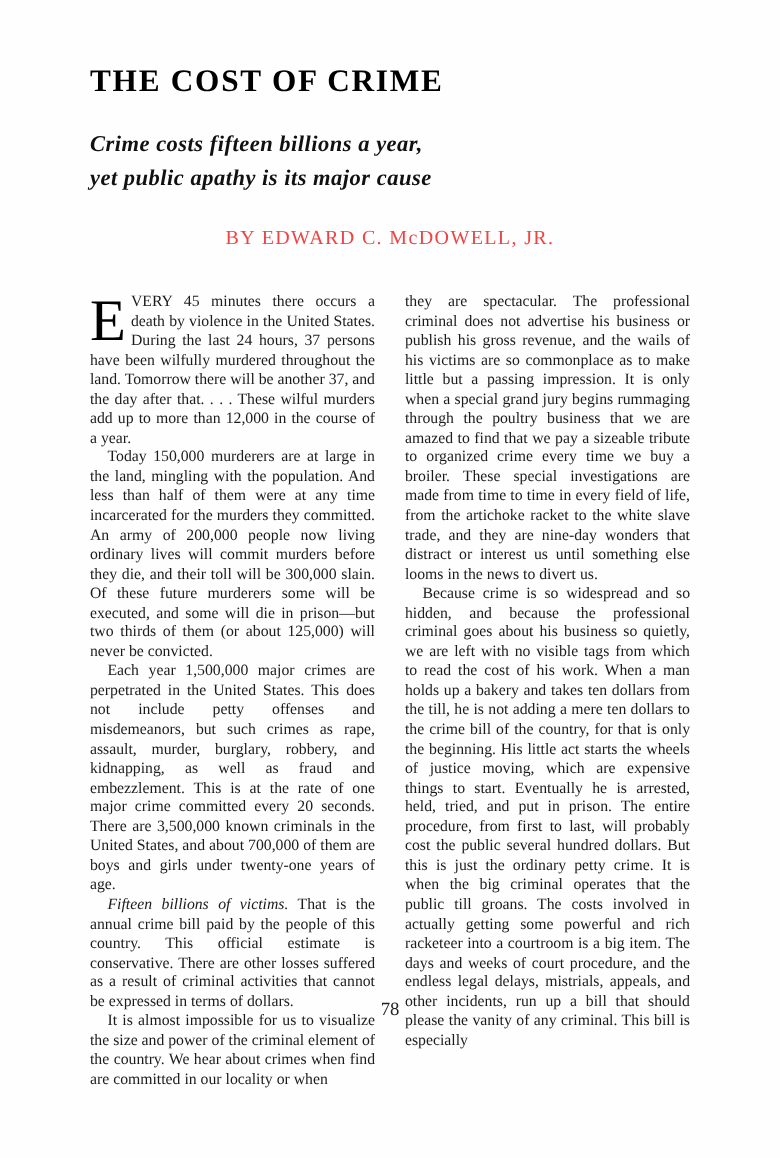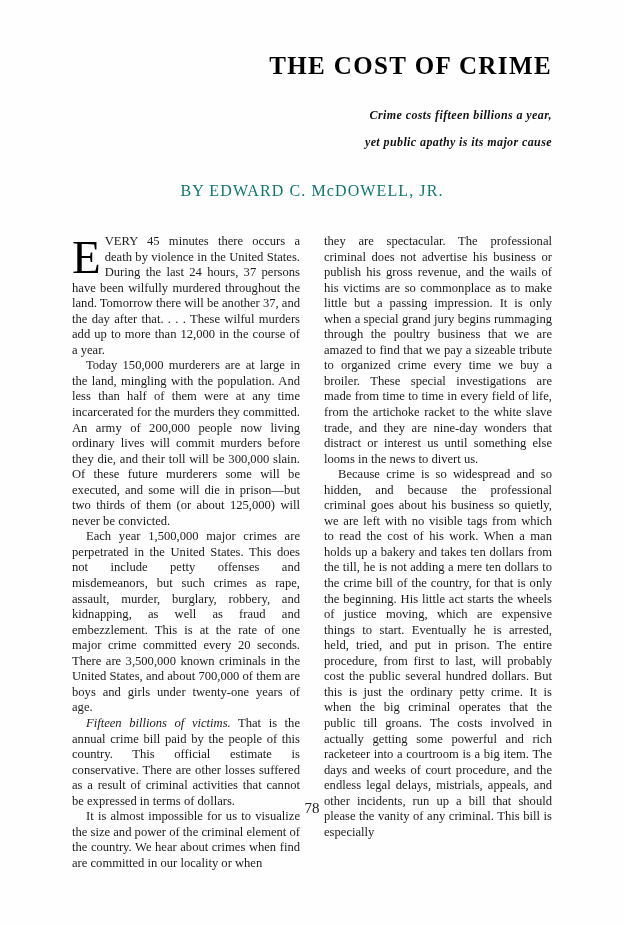--- a/index.html
+++ b/index.html
@@ -23,49 +23,49 @@
     height: 926px;
     background: #fefefe;
   }
   .content {
     position: absolute;
     left: 72px;
     top: 52px;
     width: 480px;
   }
   .article-title {
-    text-align: right;
+    text-align: left;
     font-family: "Liberation Serif", serif;
     font-weight: bold;
     font-size: 25px;
     letter-spacing: 1.4px;
     color: #000;
     margin: 0 0 22px 0;
     white-space: nowrap;
   }
   .subtitle {
-    text-align: right;
+    text-align: left;
     font-family: "Liberation Serif", serif;
     font-style: italic;
     font-weight: bold;
-    font-size: 12px;
+    font-size: 18px;
     line-height: 27px;
     color: #111;
     margin: 0 0 26px 0;
   }
   .subtitle-line {
     display: block;
     letter-spacing: 0.4px;
   }
   .byline {
     text-align: center;
     font-family: "Liberation Serif", serif;
     font-size: 16px;
     letter-spacing: 1.1px;
-    color: #0f766e;
+    color: #ef4444;
     margin: 0 0 34px 0;
   }
   .columns {
     display: flex;
     flex-direction: row;
     justify-content: space-between;
     width: 480px;
   }
   .col {
     width: 228px;

